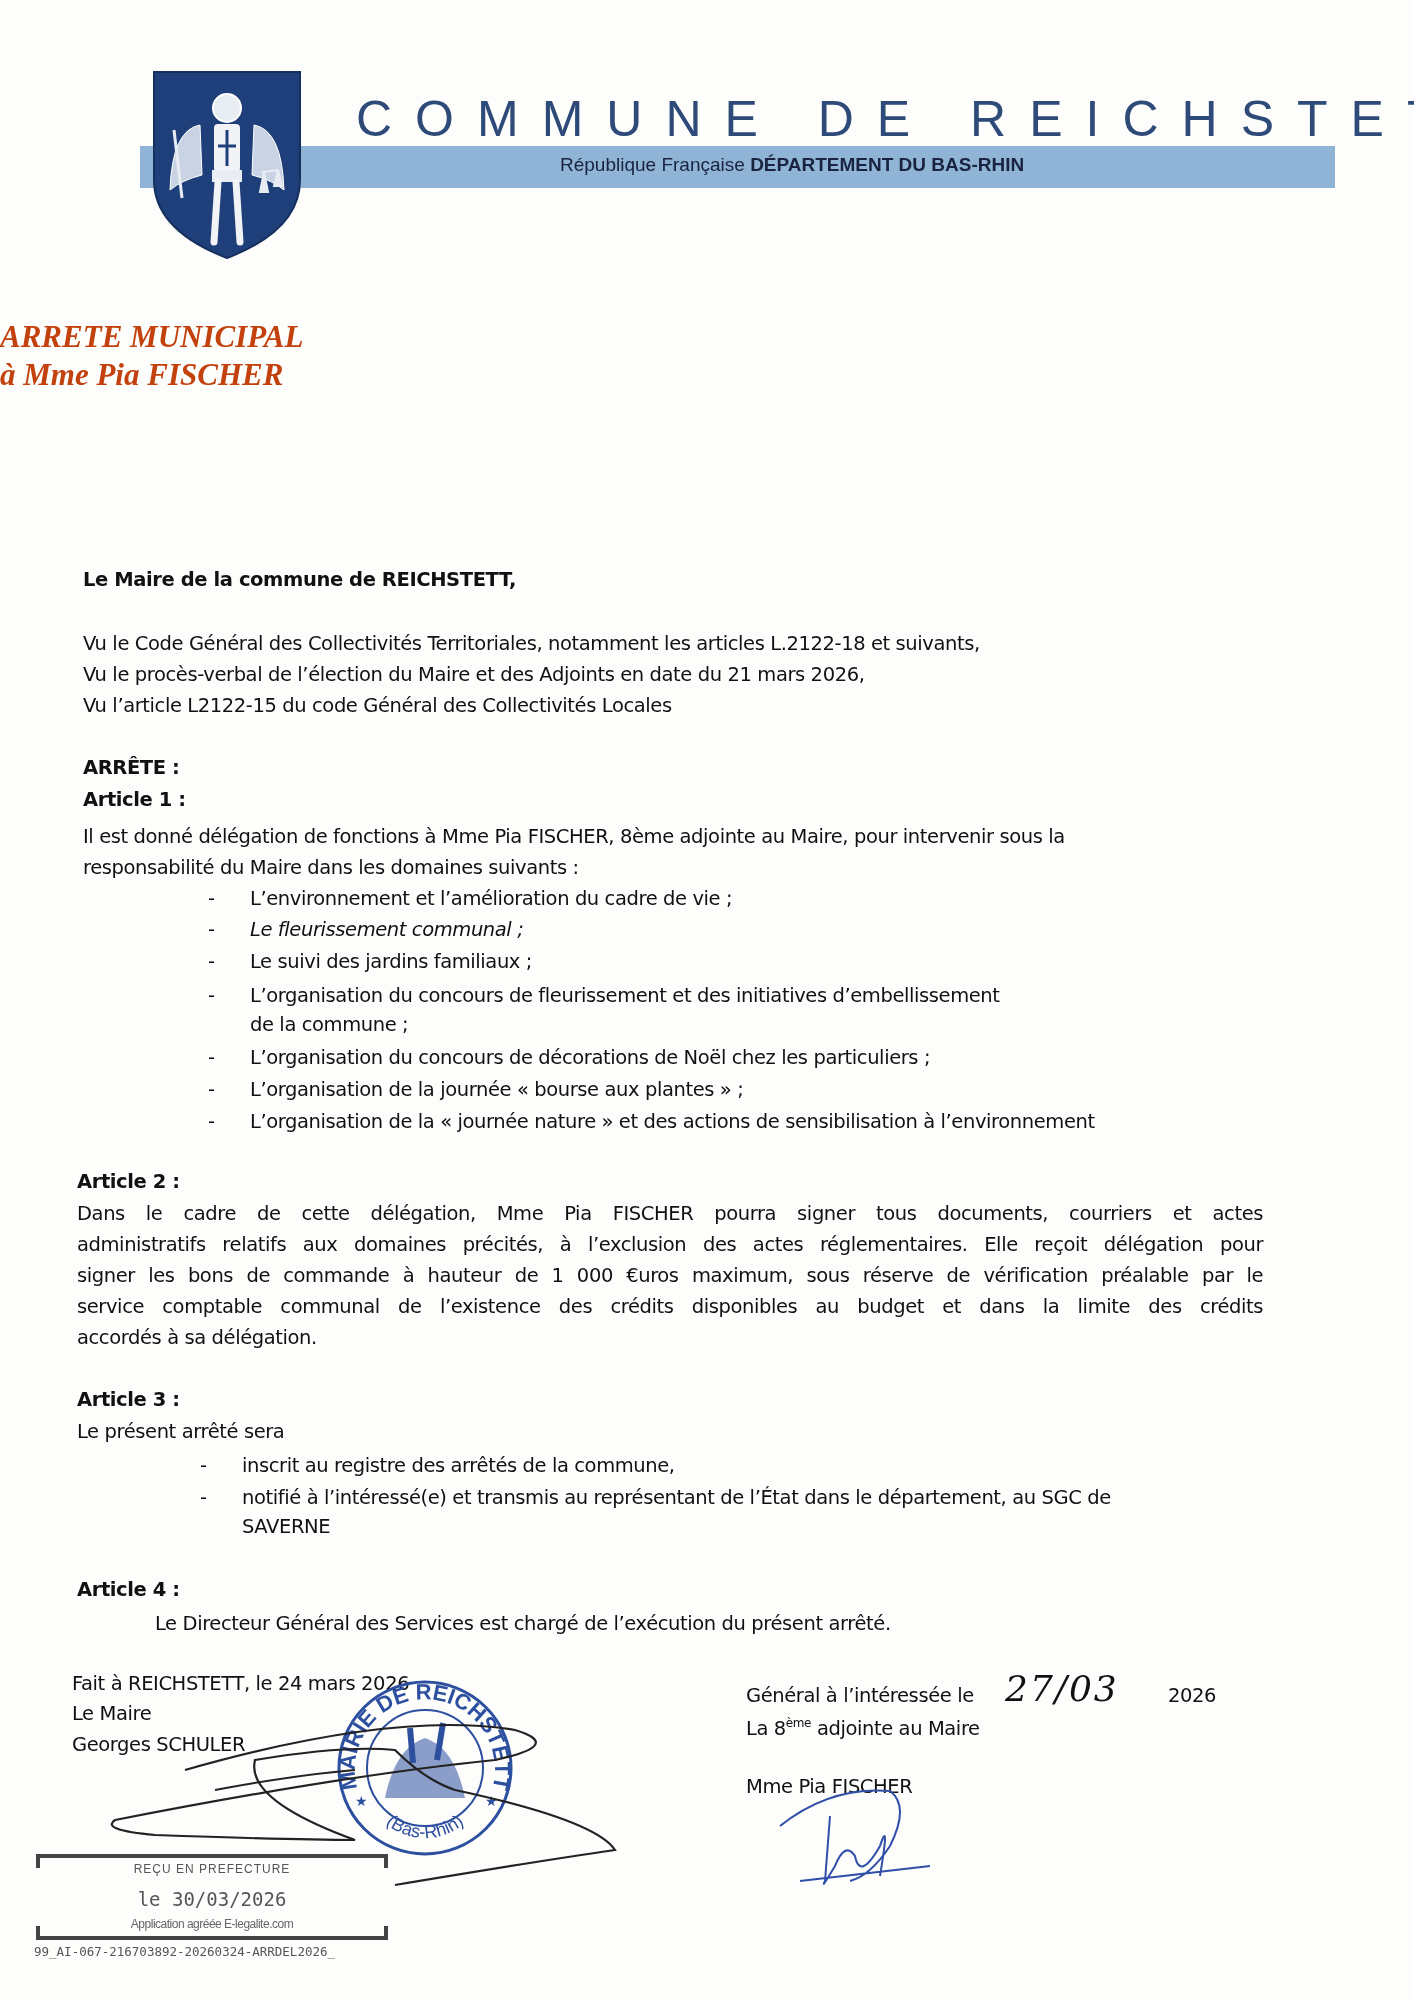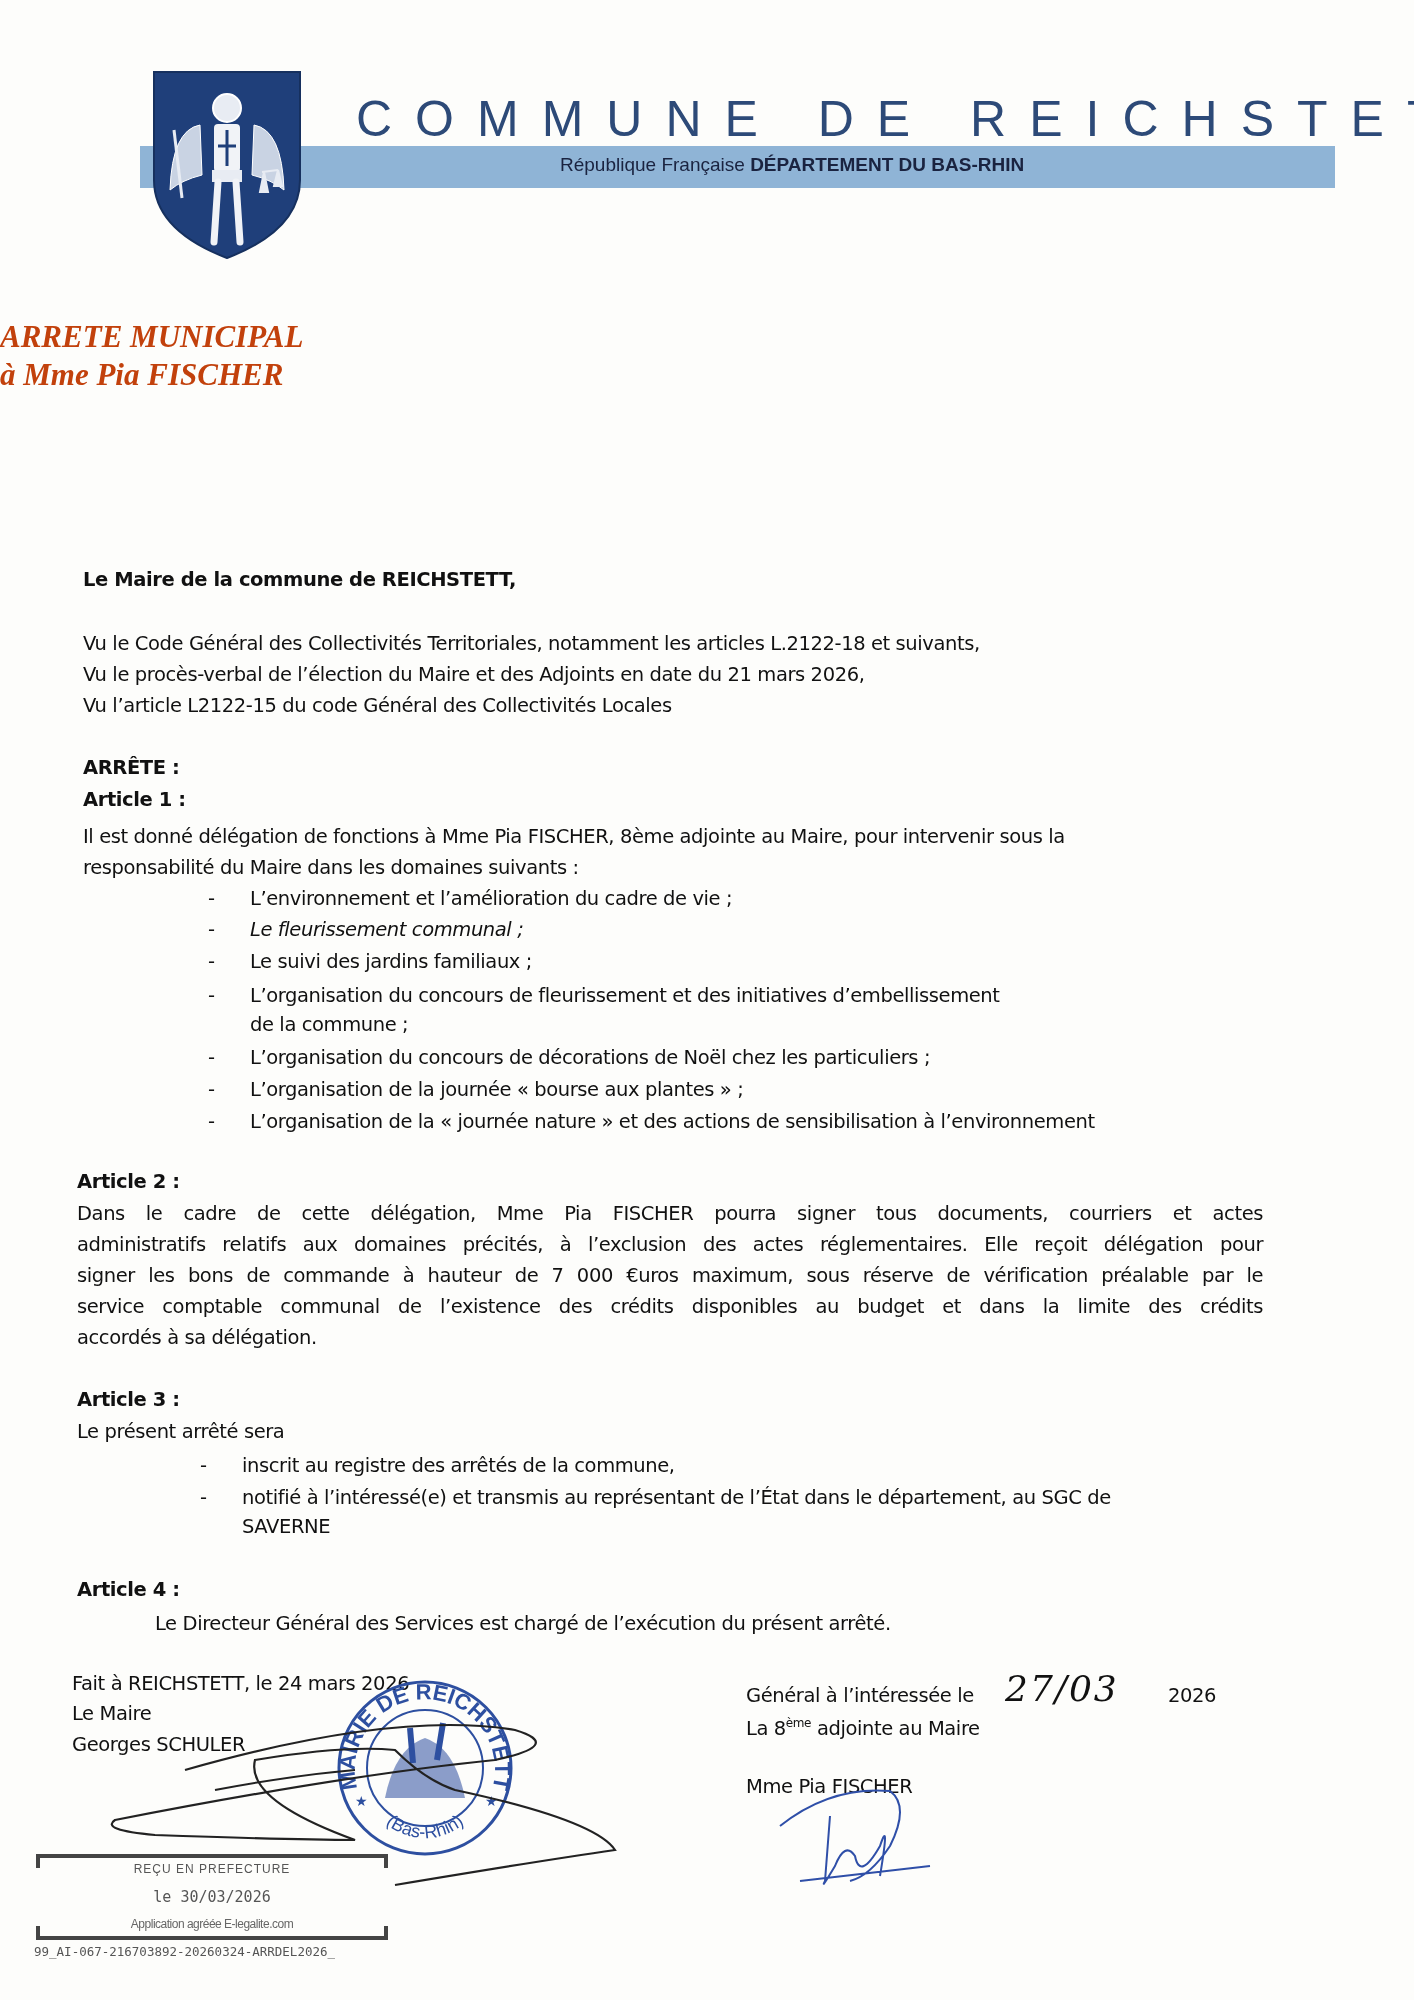--- a/index.html
+++ b/index.html
@@ -34,21 +34,21 @@
 
     
     .stamp-box { left: 36px; top: 1854px; width: 352px; height: 86px; }
     .stamp-top { position: absolute; left: 0; top: 0; width: 352px; height: 4px; background: #444; }
     .stamp-bot { position: absolute; left: 0; bottom: 0; width: 352px; height: 4px; background: #444; }
     .stamp-lt { position: absolute; left: 0; top: 0; width: 4px; height: 14px; background: #444; }
     .stamp-rt { position: absolute; right: 0; top: 0; width: 4px; height: 14px; background: #444; }
     .stamp-lb { position: absolute; left: 0; bottom: 0; width: 4px; height: 14px; background: #444; }
     .stamp-rb { position: absolute; right: 0; bottom: 0; width: 4px; height: 14px; background: #444; }
     .stamp-l1 { position: absolute; left: 0; width: 352px; top: 8px; text-align: center; font-size: 12px; color: #555; letter-spacing: 1px; }
-    .stamp-l2 { position: absolute; left: 0; width: 352px; top: 34px; text-align: center; font-family: "DejaVu Sans Mono", monospace; font-size: 15px; color: #555; }
+    .stamp-l2 { position: absolute; left: 0; width: 352px; top: 34px; text-align: center; font-family: "DejaVu Sans Mono", monospace; font-size: 19px; color: #555; }
     .stamp-l3 { position: absolute; left: 0; width: 352px; top: 63px; text-align: center; font-size: 12px; color: #666; letter-spacing: -0.5px; }
     .stamp-ref { left: 34px; top: 1944px; font-family: "DejaVu Sans Mono", monospace; font-size: 12.5px; color: #555; white-space: nowrap; }
   </style>
 </head>
 <body>
 
 <div class="abs town-small">REICHSTETT</div>
 <div class="abs band"></div>
 <svg class="abs shield" viewBox="0 0 150 190">
   <path d="M2 2 H148 V110 Q148 160 75 188 Q2 160 2 110 Z" fill="#1f3f7a" stroke="#16305e" stroke-width="2"></path>
@@ -102,21 +102,21 @@
   <div class="line" style="left:208px; top:1046px;">-</div>
   <div class="line" style="left:250px; top:1046px;">L’organisation du concours de décorations de Noël chez les particuliers ;</div>
   <div class="line" style="left:208px; top:1078px;">-</div>
   <div class="line" style="left:250px; top:1078px;">L’organisation de la journée « bourse aux plantes » ;</div>
   <div class="line" style="left:208px; top:1110px;">-</div>
   <div class="line" style="left:250px; top:1110px;">L’organisation de la « journée nature » et des actions de sensibilisation à l’environnement</div>
 
   <div class="line bold" style="left:77px; top:1170px;">Article 2 :</div>
   <div class="line" style="left:77px; top:1202px; width:1186px; text-align:justify; text-align-last:justify; white-space:normal;">Dans le cadre de cette délégation, Mme Pia FISCHER pourra signer tous documents, courriers et actes</div>
   <div class="line" style="left:77px; top:1233px; width:1186px; text-align:justify; text-align-last:justify; white-space:normal;">administratifs relatifs aux domaines précités, à l’exclusion des actes réglementaires. Elle reçoit délégation pour</div>
-  <div class="line" style="left:77px; top:1264px; width:1186px; text-align:justify; text-align-last:justify; white-space:normal;">signer les bons de commande à hauteur de 7 000 €uros maximum, sous réserve de vérification préalable par le</div>
+  <div class="line" style="left:77px; top:1264px; width:1186px; text-align:justify; text-align-last:justify; white-space:normal;">signer les bons de commande à hauteur de 1 000 €uros maximum, sous réserve de vérification préalable par le</div>
   <div class="line" style="left:77px; top:1295px; width:1186px; text-align:justify; text-align-last:justify; white-space:normal;">service comptable communal de l’existence des crédits disponibles au budget et dans la limite des crédits</div>
   <div class="line" style="left:77px; top:1326px;">accordés à sa délégation.</div>
 
   <div class="line bold" style="left:77px; top:1388px;">Article 3 :</div>
   <div class="line" style="left:77px; top:1420px;">Le présent arrêté sera</div>
   <div class="line" style="left:200px; top:1454px;">-</div>
   <div class="line" style="left:242px; top:1454px;">inscrit au registre des arrêtés de la commune,</div>
   <div class="line" style="left:200px; top:1486px;">-</div>
   <div class="line" style="left:242px; top:1486px;">notifié à l’intéressé(e) et transmis au représentant de l’État dans le département, au SGC de</div>
   <div class="line" style="left:242px; top:1515px;">SAVERNE</div>

